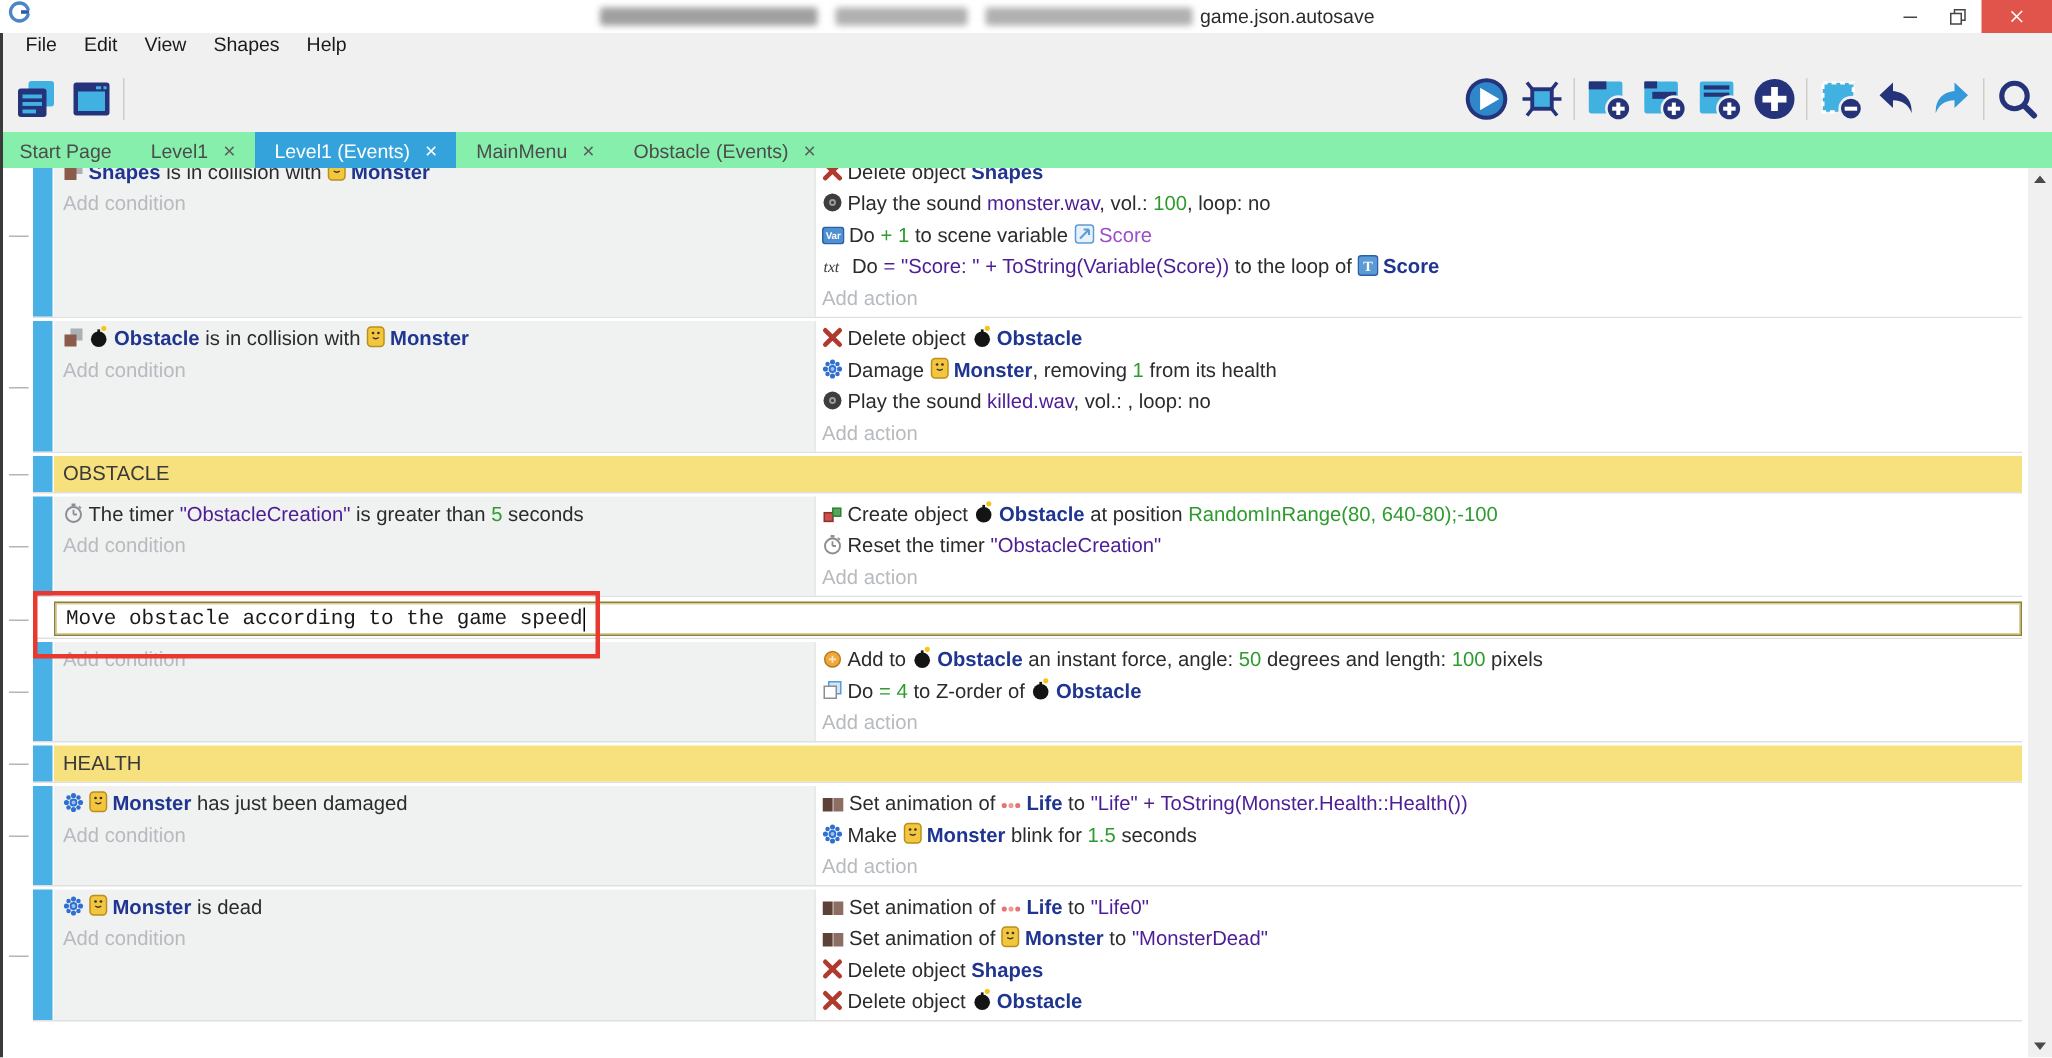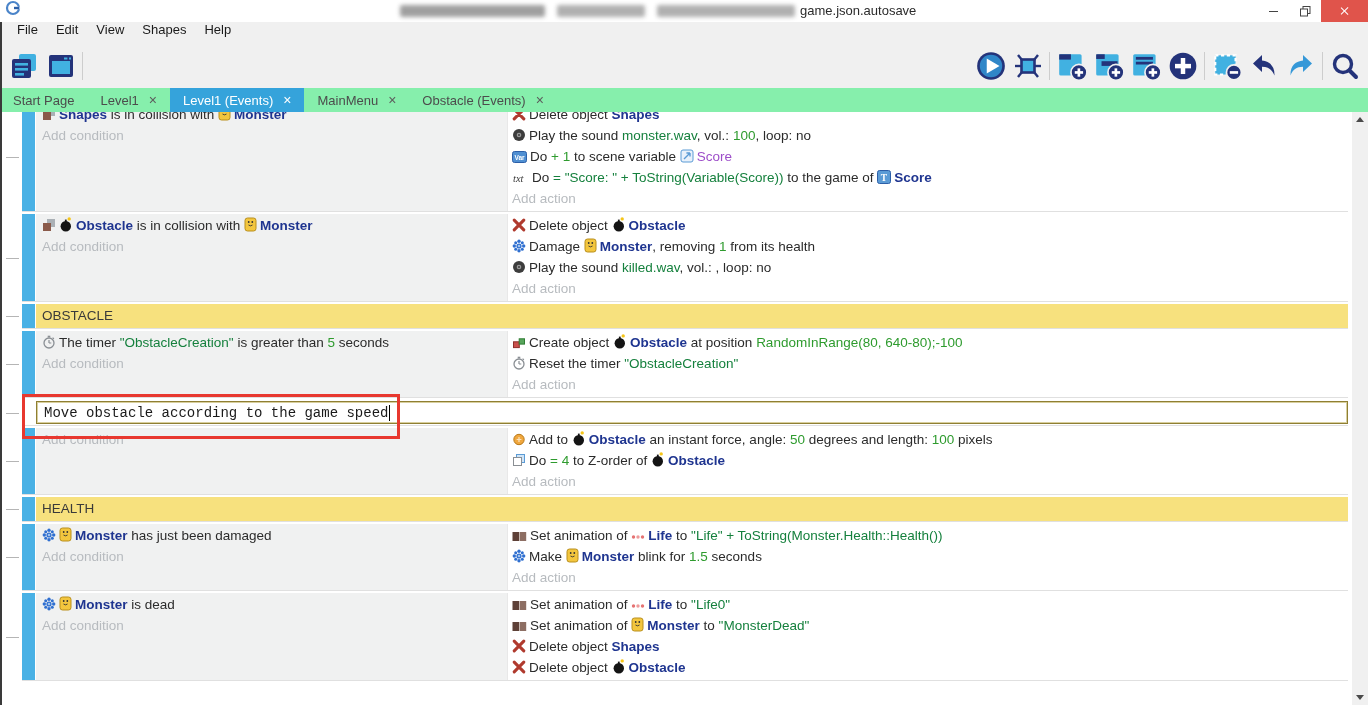--- a/index.html
+++ b/index.html
@@ -39,28 +39,28 @@
   .sheet{position:relative;height:593px;background:#fff;overflow:hidden;padding-left:22px;padding-right:20px}
   .block{display:flex;position:relative;margin-bottom:2px;border-bottom:1px solid #e0e0e0}
   .block.first{margin-top:-9px}
   .tick{position:absolute;left:-16px;top:50%;width:13px;height:1px;background:#b5b5b5}
   .bar{width:13px;background:#49b1e5;flex:none;margin-right:1px}
   .bar.none{background:transparent}
   .body{flex:1;min-width:0}
   .gtitle{background:#f7e17e;height:24px;line-height:24px;padding-left:6px;font-size:13.5px;color:#3a3a3a}
   .evheader{background:#fff;height:20px;line-height:20px;padding-left:5px;font-size:13.5px;color:#222}
   .cols{display:flex;align-items:stretch}
-  .conds{width:472px;flex:none;background:#f0f1f1;padding:1px 0 2px;border-right:1px solid #e8e8e8}
+  .conds{width:508px;flex:none;background:#f0f1f1;padding:1px 0 2px;border-right:1px solid #e8e8e8}
   .acts{flex:1;background:#fff;padding:1px 0 2px}
   .line{line-height:21px;font-size:13.5px;padding-left:6px;white-space:pre-wrap;color:#2b2b2b}
   .acts .line{padding-left:4px}
   .k-obj{color:#1f3590;font-weight:700}
   .k-g{color:#2e9b2e}
   .k-p{color:#9d4ec9}
-  .k-gy{color:#15803d}
+  .k-gy{color:#4c1d95}
   .k-ph{color:#b7bbbf}
   .ic{display:inline-block;vertical-align:-2px;margin-right:3px;line-height:0}
   
   .commentwrap{position:relative;background:#fff;padding:1px 0 1px 0}
   .commentbox{height:23px;border:1px solid #8f7f33;box-shadow:inset 0 0 0 1px #d8cf9e;background:#fff;
     display:flex;align-items:center;padding-left:7px;font-family:"Liberation Mono","DejaVu Sans Mono",monospace;
     font-size:14px;color:#1a1a1a;white-space:pre}
   .caret{width:1px;height:16px;background:#000;margin-left:1px}
   .redrect{position:absolute;left:-14px;top:-6px;width:378px;height:45px;border:3px solid #e8382f;z-index:5;pointer-events:none}
   
@@ -267,21 +267,21 @@
                   </svg></span><span class="k-t">Play the sound </span><span class="k-gy">monster.wav</span><span class="k-t">, vol.: </span><span class="k-g">100</span><span class="k-t">, loop: </span><span class="k-t">no</span></div>
               <div class="line"><span class="ic"><svg width="15" height="12" viewBox="0 0 15 12">
                     <rect x="0.5" y="0.5" width="14" height="11" rx="2" fill="#4f8fd2" stroke="#2c5fa8"></rect>
                     <text x="7.5" y="8.5" font-size="6.5" fill="#fff" text-anchor="middle" font-family="sans-serif" font-weight="bold">Var</text>
                   </svg></span><span class="k-t">Do </span><span class="k-g">+ 1</span><span class="k-t"> to scene variable </span><span class="ic"><svg width="14" height="14" viewBox="0 0 14 14">
                     <rect x="1" y="1" width="12" height="12" rx="2" fill="#e8f1fb" stroke="#5b9bd5"></rect>
                     <path d="M4 10 L10 4 M10 4 L10 7.6 M10 4 L6.4 4" stroke="#5b9bd5" stroke-width="1.4" fill="none"></path>
                   </svg></span><span class="k-p">Score</span></div>
               <div class="line"><span class="ic"><svg width="17" height="13" viewBox="0 0 17 13">
                     <text x="1" y="10.5" font-size="10.5" font-style="italic" fill="#3a3a3a" font-family="serif">txt</text>
-                  </svg></span><span class="k-t">Do </span><span class="k-gy">= "Score: " + ToString(Variable(Score))</span><span class="k-t"> to the game of </span><span class="ic"><svg width="14" height="14" viewBox="0 0 14 14">
+                  </svg></span><span class="k-t">Do </span><span class="k-gy">= "Score: " + ToString(Variable(Score))</span><span class="k-t"> to the loop of </span><span class="ic"><svg width="14" height="14" viewBox="0 0 14 14">
                     <rect x="0.5" y="0.5" width="13" height="13" rx="2" fill="#5b9bd5" stroke="#2c5fa8"></rect>
                     <text x="7" y="10.5" font-size="9.5" fill="#fff" text-anchor="middle" font-family="serif" font-weight="bold">T</text>
                   </svg></span><span class="k-obj">Score</span></div>
               <div class="line"><span class="k-ph">Add action</span></div>
             </div>
           </div>
         </div>
       </div>
       <div class="block">
         <div class="tick"></div>

